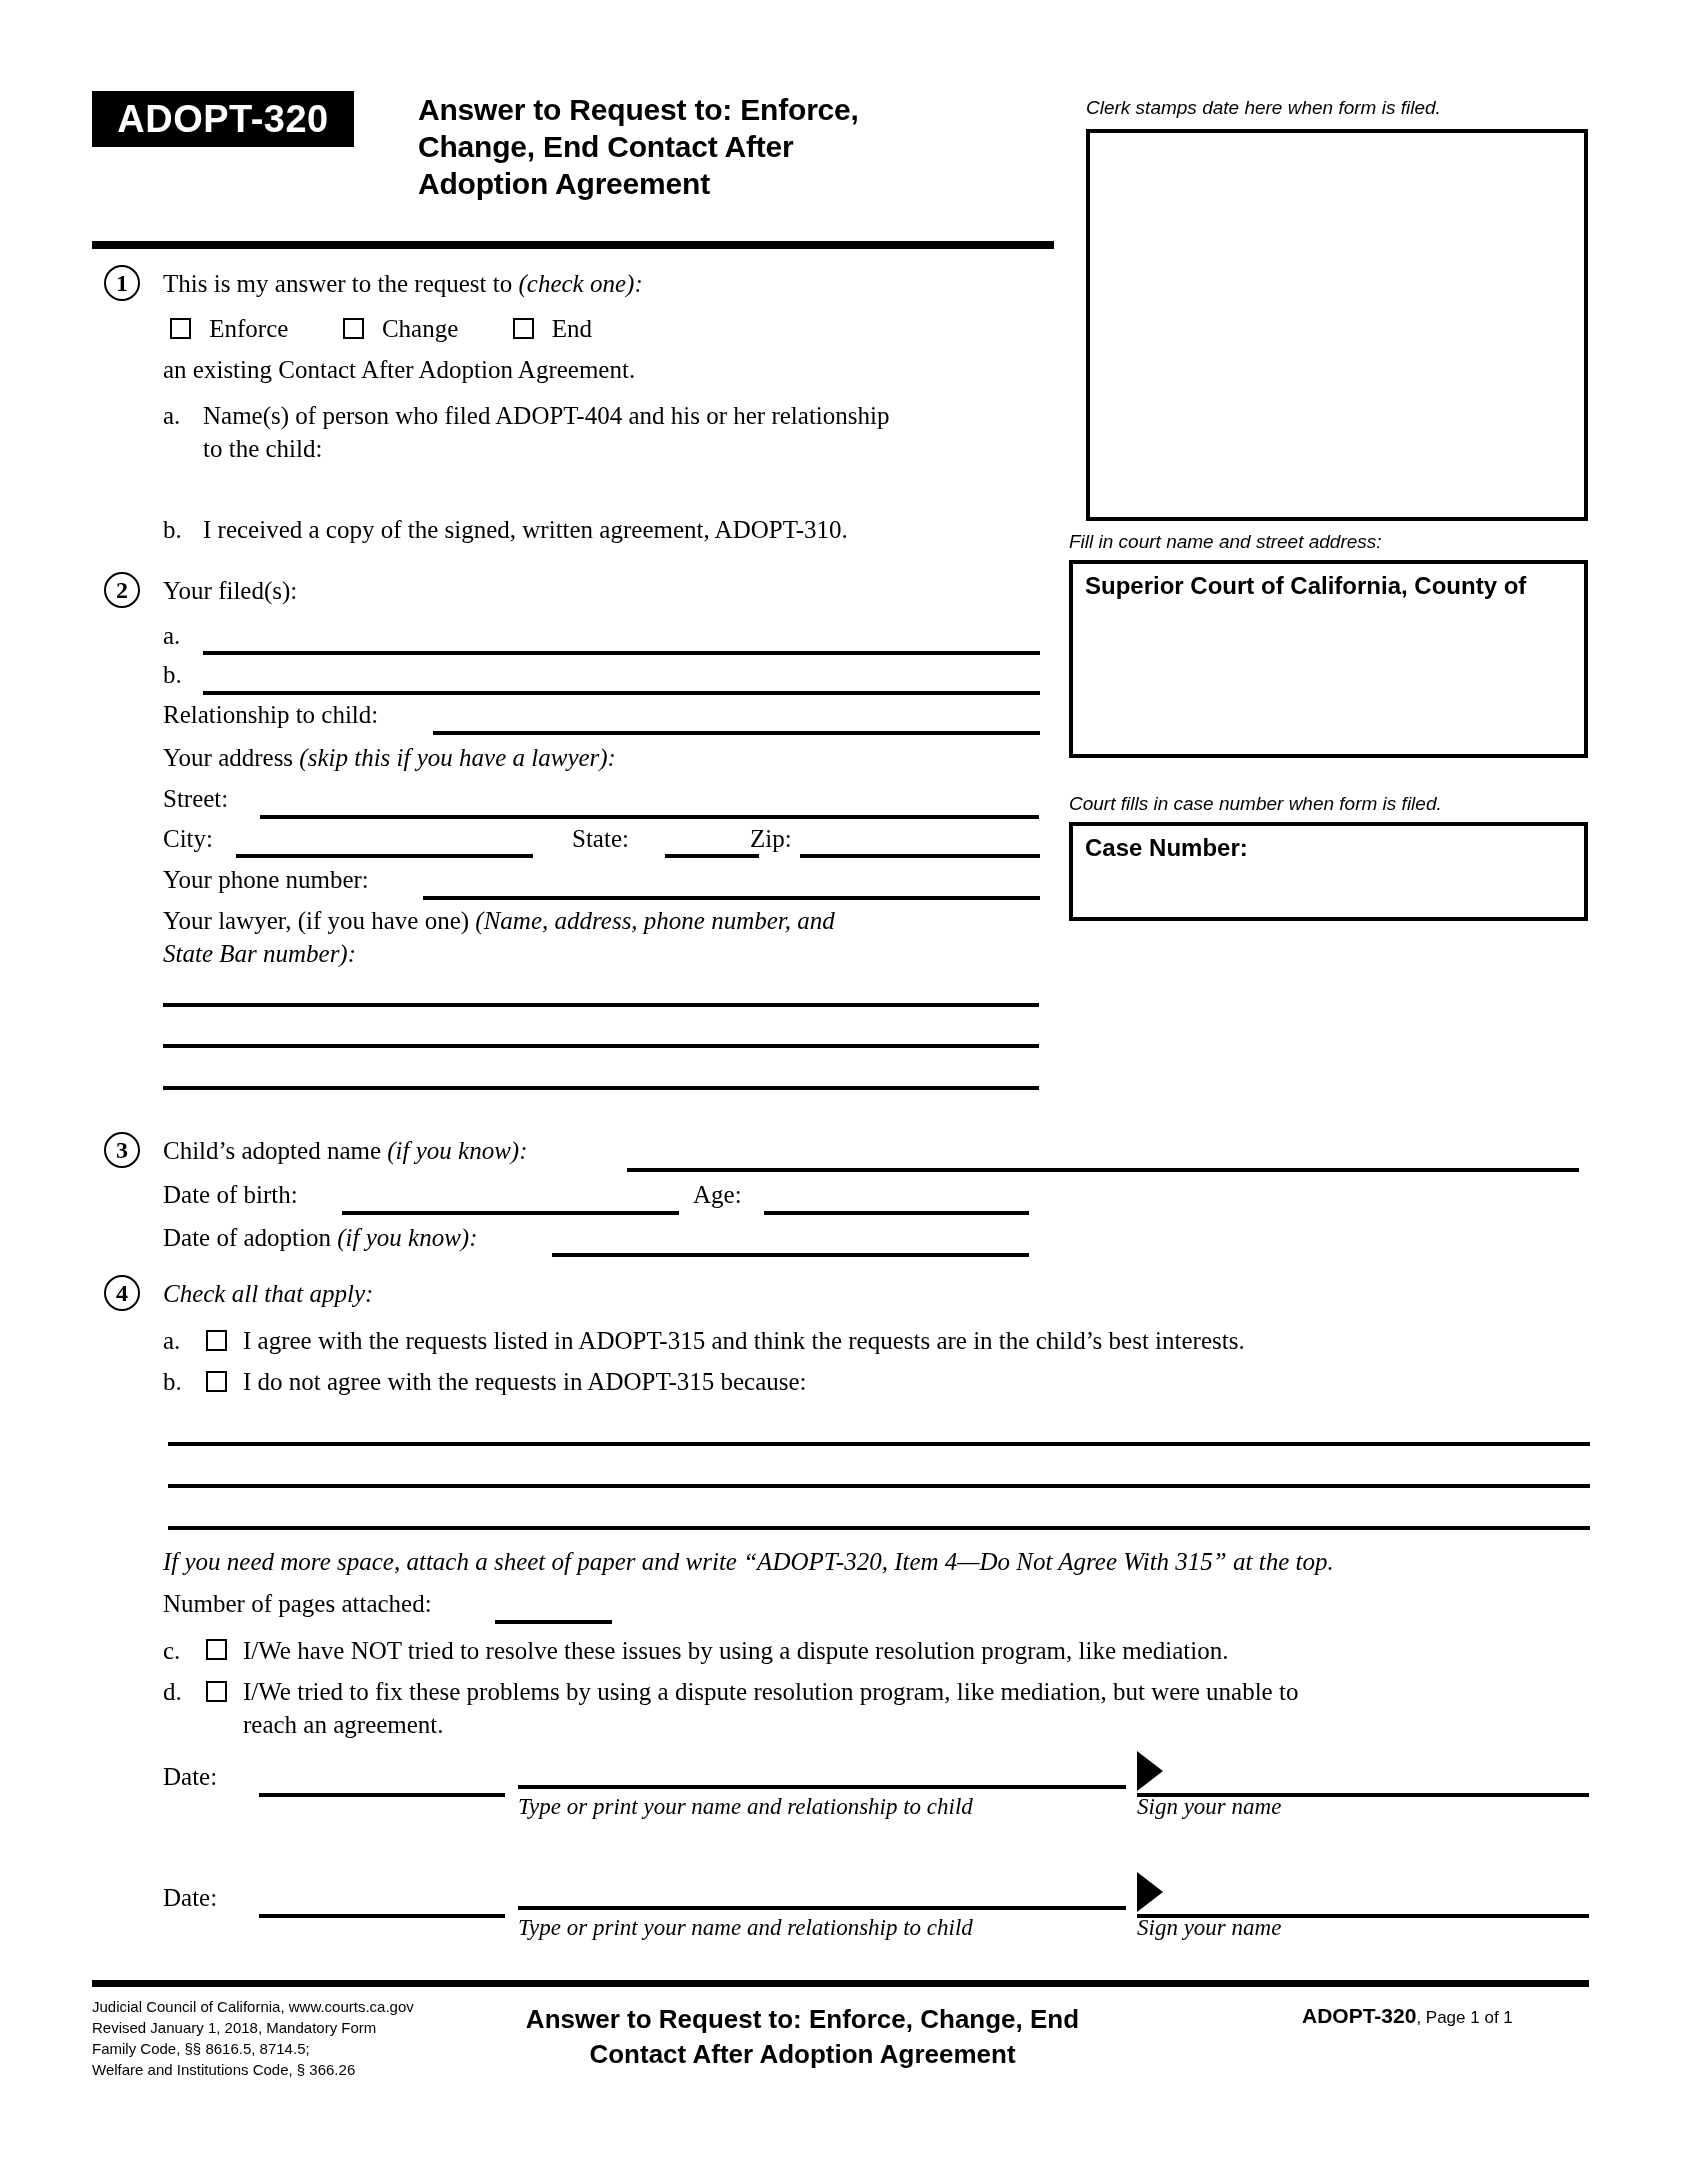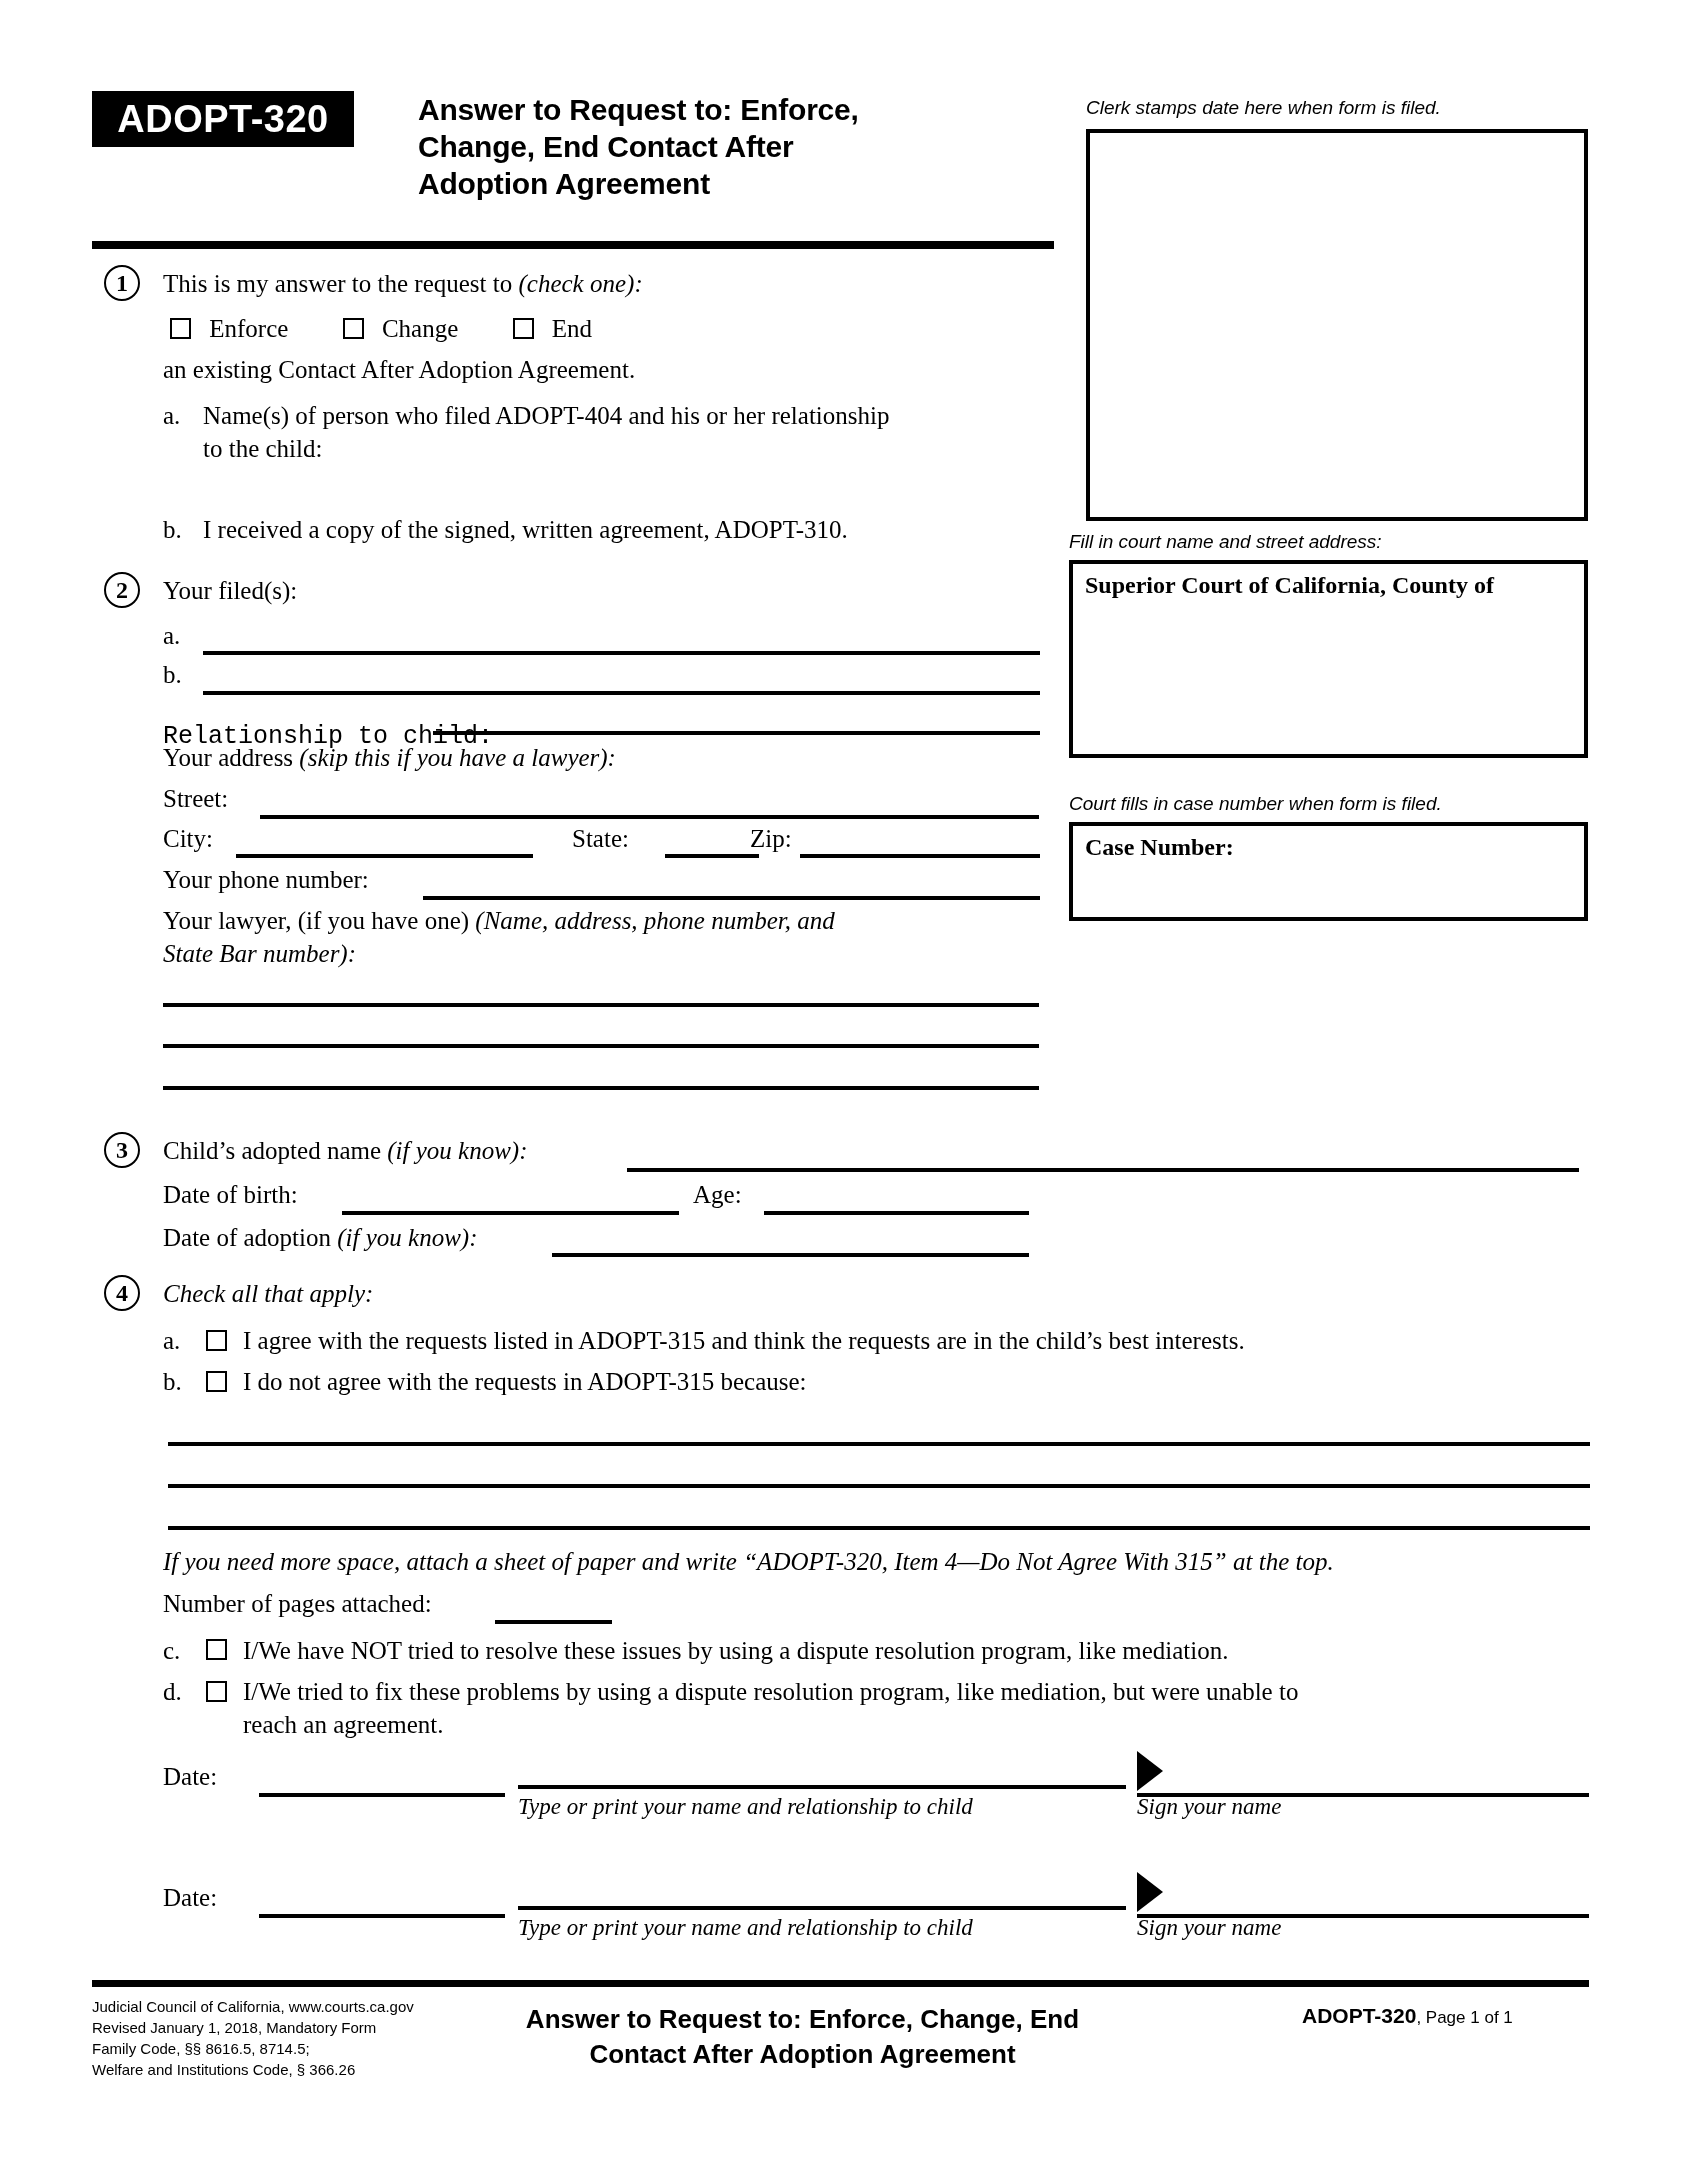--- a/index.html
+++ b/index.html
@@ -67,21 +67,21 @@
     font-style: italic;
     font-size: 19px;
     white-space: nowrap;
   }
   .boxed {
     position: absolute;
     border: 4px solid #000000;
     box-sizing: border-box;
   }
   .box-heading {
-    font-family: Liberation Serif, serif;
+    font-family: Liberation Sans, sans-serif;
     font-weight: bold;
     font-size: 24px;
     padding: 8px 0 0 12px;
     white-space: nowrap;
   }
 
   #clerk-stamp-label { left: 1086px; top: 97px; }
   #clerk-stamp-box   { left: 1086px; top: 129px; width: 502px; height: 392px; }
 
   #court-name-label  { left: 1069px; top: 531px; }
@@ -247,21 +247,21 @@
 
   <div class="item-num" style="left:104px; top:572px;">2</div>
   <div class="body-text" style="left:163px; top:574px;">Your filed(s):</div>
 
   <div class="body-text" style="left:163px; top:619px;">a.</div>
   <div class="rule" style="left:203px; top:651px; width:837px;"></div>
 
   <div class="body-text" style="left:163px; top:658px;">b.</div>
   <div class="rule" style="left:203px; top:691px; width:837px;"></div>
 
-  <div class="body-text" style="left:163px; top:720px;font-family:Liberation Mono, monospace;">Relationship to child:</div>
+  <div class="body-text" style="left:163px; top:698px;">Relationship to child:</div>
   <div class="rule" style="left:433px; top:731px; width:607px;"></div>
 
   <div class="body-text" style="left:163px; top:741px;">
     <span>Your address</span>
     <span class="it">(skip this if you have a lawyer):</span>
   </div>
 
   <div class="body-text" style="left:163px; top:782px;">Street:</div>
   <div class="rule" style="left:260px; top:815px; width:779px;"></div>
 

